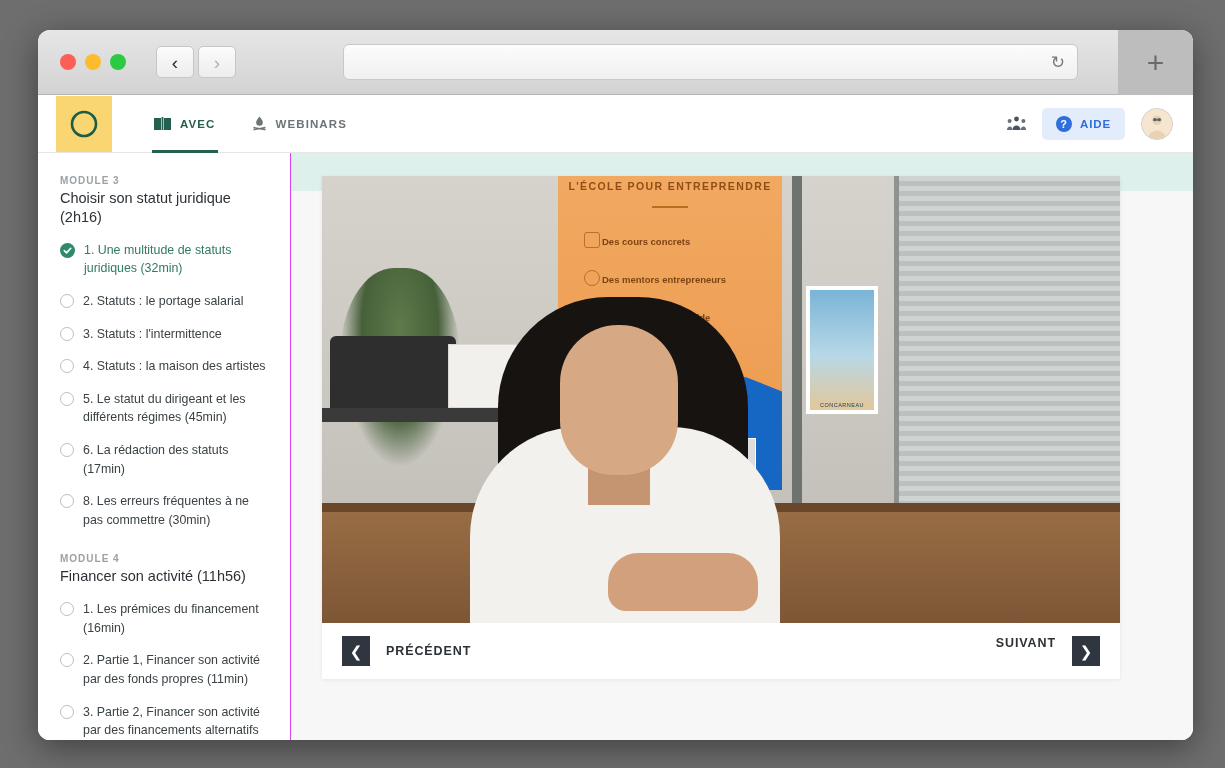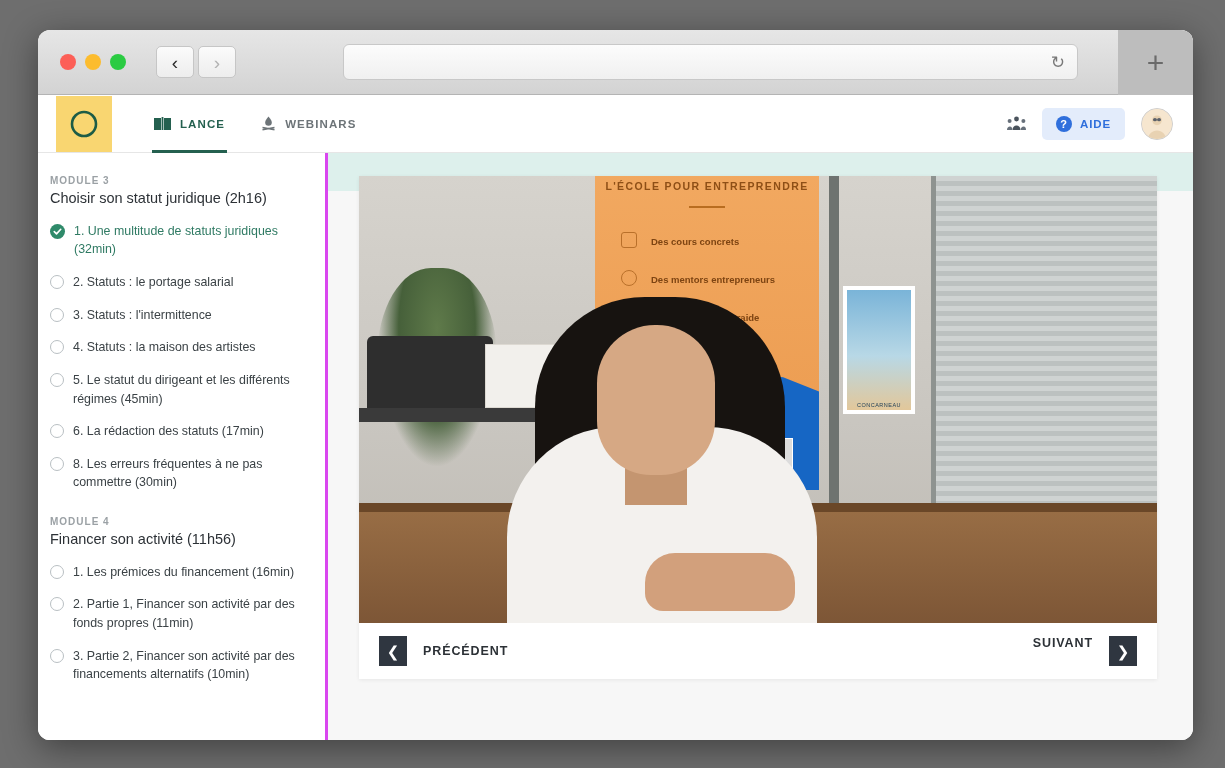--- a/index.html
+++ b/index.html
@@ -129,25 +129,25 @@
   
   #app-body {
     position: relative;
     height: calc(710px - 65px - 58px);
     display: flex;
     background: #f7f7f7;
   }
 
   
   #sidebar {
-    width: 290px;
+    width: 253px;
     flex: none;
     background: #fff;
-    border-right: 3px solid #d946ef;
-    padding: 22px 20px 0 12px;
+    border-right: 1px solid #d946ef;
+    padding: 22px 20px 0 22px;
     overflow: hidden;
   }
   .module-kicker {
     font-size: 10px; font-weight: 700; letter-spacing: 1px;
     color: #9ba1a5; text-transform: uppercase;
     margin-bottom: 3px;
   }
   .module-title {
     font-size: 14.5px; font-weight: 400; color: #2c3136;
     margin-bottom: 14px; line-height: 1.3;
@@ -214,21 +214,21 @@
   .vbanner .bt {
     position: absolute; left: 0; right: 0; top: 20px;
     text-align: center; color: #8e4f16;
     font-size: 10.5px; letter-spacing: 1.4px; font-weight: 700;
   }
   .vbanner .dash {
     position: absolute; left: 50%; transform: translateX(-50%); top: 46px;
     width: 36px; height: 2px; background: #b96d20;
   }
   .vbanner .bl {
-    position: absolute; left: 56px; color: #7d4412;
+    position: absolute; left: 44px; color: #7d4412;
     font-size: 9.5px; font-weight: 600;
   }
   .vbanner .bl.b1 { top: 76px; }
   .vbanner .bl.b2 { top: 114px; }
   .vbanner .bl.b3 { top: 152px; }
   .vbanner .bi {
     position: absolute; left: 26px;
     width: 16px; height: 16px; border: 1.5px solid #b9702a; border-radius: 3px;
   }
   .vbanner .bi.i1 { top: 72px; }
@@ -380,21 +380,21 @@
         </svg>
       </div>
 
       <div class="nav-tabs">
         <div class="nav-tab active">
           <svg width="17" height="14" viewBox="0 0 17 14">
             <path d="M0 1h7v12H0z" fill="#24604f"></path>
               <path d="M10 1h7v12h-7z" fill="#24604f"></path>
             <rect x="7.6" y="0" width="1.8" height="13" fill="#24604f"></rect>
           </svg>
-          <span>LANCE</span>
+          <span>AVEC</span>
         </div>
         <div class="nav-tab inactive">
           <svg width="15" height="15" viewBox="0 0 15 15">
             <path d="M7.5 0.5c2 2.4 3.3 4 3.3 6a3.3 3.3 0 0 1-6.6 0c0-2 1.3-3.6 3.3-6z" fill="#6d7478"></path>
             <path d="M1.5 11.5l12 2.2M13.5 11.5l-12 2.2" stroke="#6d7478" stroke-width="1.4" fill="none"></path>
           </svg>
           <span>WEBINARS</span>
         </div>
       </div>
 

